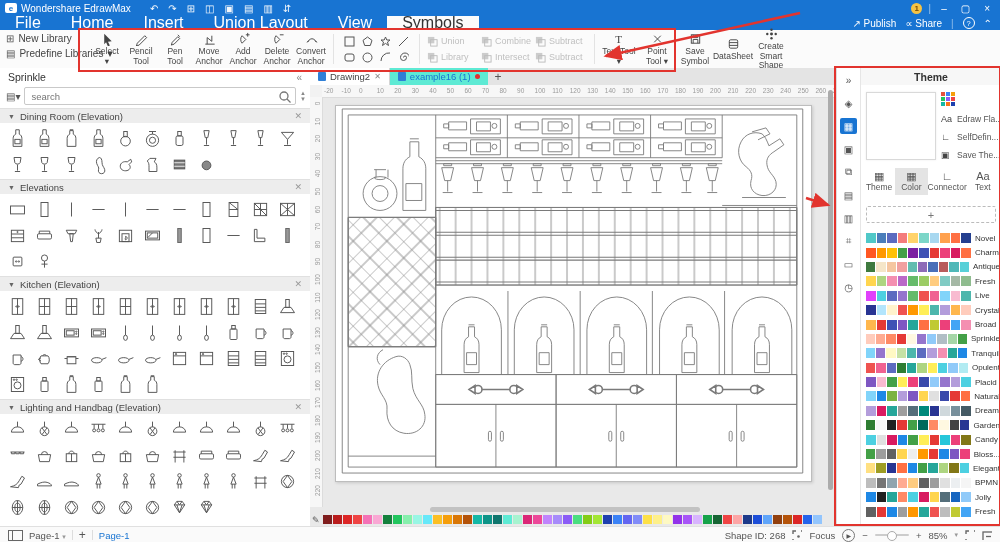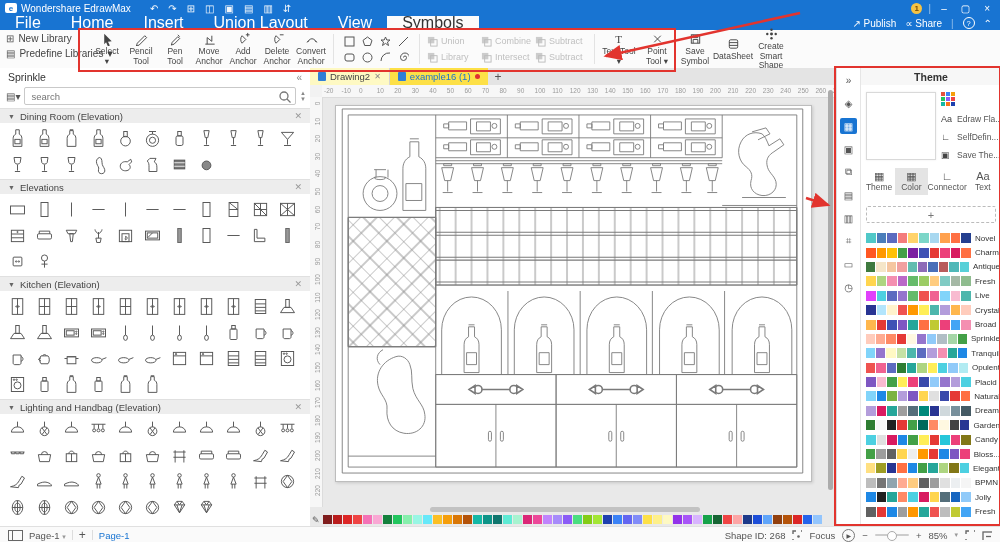--- a/index.html
+++ b/index.html
@@ -53,22 +53,22 @@
              padding:0 8px;font-size:9.5px;color:#444;gap:5px;}
   .lsec-head .x{margin-left:auto;color:#999;font-size:9px;}
   .tri{font-size:7px;color:#666;}
   .lgrid{display:flex;flex-wrap:wrap;padding:2px 2px 2px 4px;}
   .litem{width:27px;height:26px;display:flex;align-items:center;justify-content:center;}
   .litem svg{width:21px;height:21px;stroke:#555;fill:none;stroke-width:1.1;}
   
   #canvas{left:310px;top:68px;width:526px;height:458px;background:#e9e9e9;overflow:hidden;}
   #doctabs{height:17px;background:#e4e4e4;display:flex;align-items:stretch;}
   .dtab{display:flex;align-items:center;gap:4px;padding:0 8px;font-size:9.5px;}
-  .dtab.inactive{background:#fef9c3;color:#444;border-right:1px solid #d5d5d5;}
-  .dtab.active{background:#fde047;color:#1874d2;}
+  .dtab.inactive{background:#ffffff;color:#444;border-right:1px solid #d5d5d5;}
+  .dtab.active{background:#5eead4;color:#1874d2;}
   .dicon{width:8px;height:9px;background:#2f7fd6;border-radius:1px;}
   .dtab .x{color:#888;font-size:8px;}
   .reddot{width:5px;height:5px;border-radius:50%;background:#e03131;}
   .plustab{display:flex;align-items:center;padding:0 7px;font-size:12px;color:#555;}
   #hruler{left:12px;top:17px;width:514px;height:12px;background:#f7f7f7;border-bottom:1px solid #dcdcdc;position:absolute;overflow:hidden;}
   #hruler span{position:absolute;top:2px;font-size:6.5px;color:#9a9a9a;}
   #vruler{left:0;top:29px;width:12px;height:410px;background:#f7f7f7;border-right:1px solid #dcdcdc;position:absolute;overflow:hidden;}
   #vruler span{position:absolute;left:1px;font-size:6.5px;color:#9a9a9a;transform:rotate(-90deg);transform-origin:center;width:12px;text-align:center;}
   #rcorner{left:0;top:17px;width:12px;height:12px;background:#f2f2f2;border-right:1px solid #dcdcdc;border-bottom:1px solid #dcdcdc;position:absolute;}
   #page{left:25px;top:37px;width:475px;height:375px;background:#fff;border:1px solid #bdbdbd;position:absolute;box-shadow:1px 1px 3px rgba(0,0,0,.15);}

